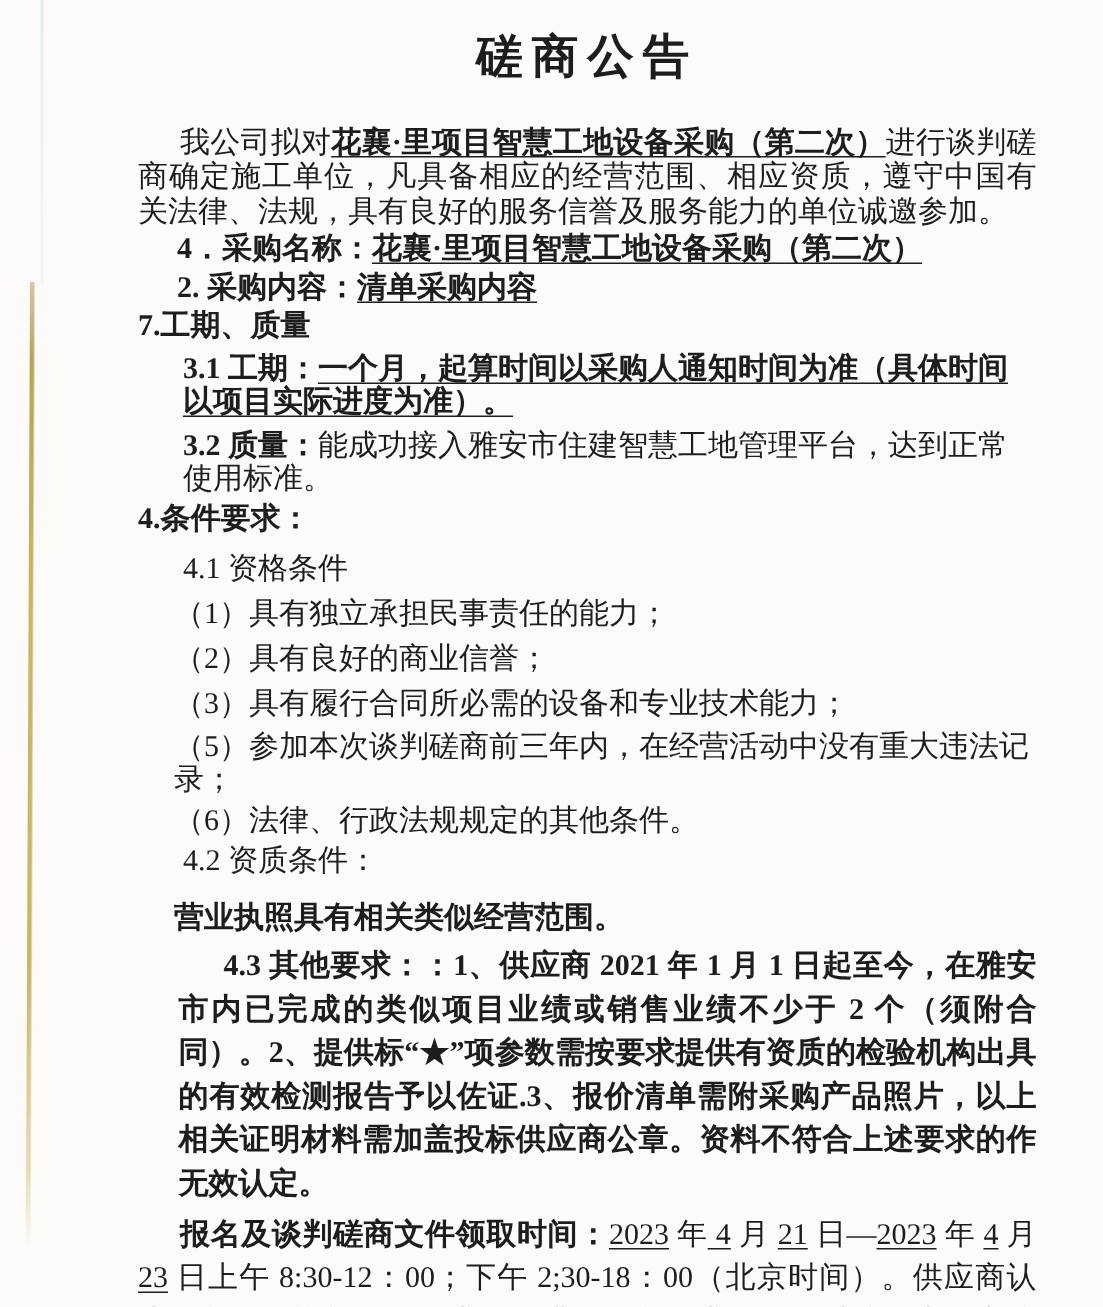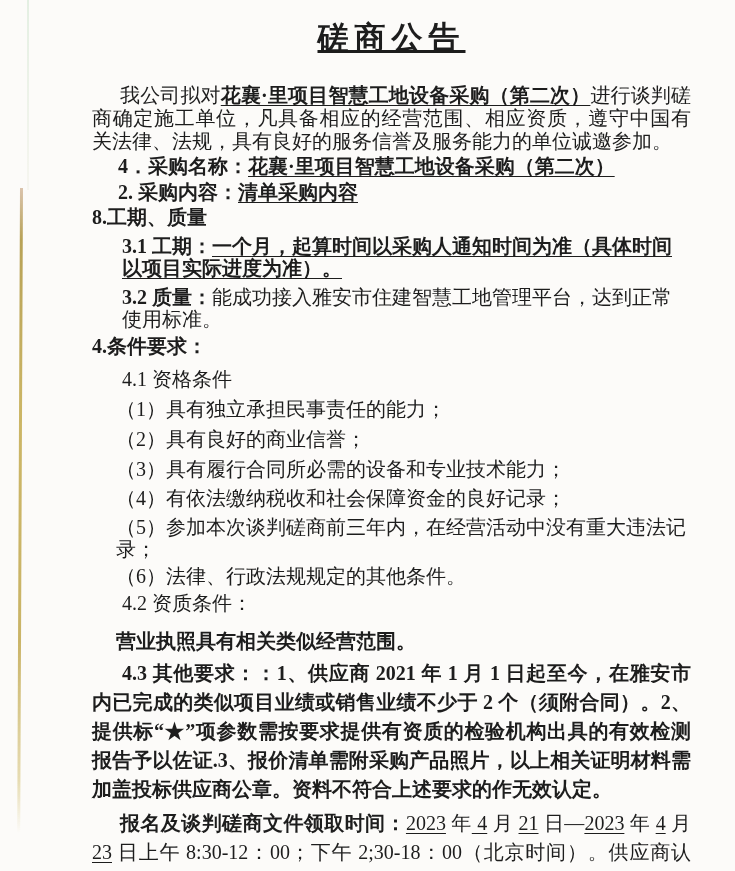--- a/index.html
+++ b/index.html
@@ -33,36 +33,36 @@
   .content{
     position:absolute;left:92px;right:44px;top:0;
   }
   p{margin:0;font-size:20px;line-height:22px;}
   .b{font-weight:700;}
   .u{text-decoration:underline;text-underline-offset:3px;text-decoration-thickness:1px;}
   .title{
     margin-top:18px;
     text-align:center;
     font-size:31px;line-height:40px;
-    font-weight:700;letter-spacing:6px;text-decoration:underline;
+    font-weight:700;letter-spacing:6px;
   }
   .intro{margin-top:26px;text-indent:28px;line-height:23px;text-align:justify;}
   .item1{margin-top:2px;padding-left:26px;}
   .item2{margin-top:4px;padding-left:26px;}
   .h3{margin-top:3px;font-weight:700;}
   .s31{margin-top:7px;padding-left:30px;}
   .s32{margin-top:7px;padding-left:30px;}
   .h4{margin-top:5px;font-weight:700;}
   .s41{margin-top:11px;padding-left:30px;}
   .qitem{margin-top:8px;padding-left:24px;}
   .qitem.tight{margin-top:7px;}
   .qitem.tighter{margin-top:5px;}
   .s42h{margin-top:5px;padding-left:30px;}
   .s42v{margin-top:16px;padding-left:24px;font-weight:700;}
-  .s43{margin-top:7px;text-indent:30px;line-height:29px;font-weight:700;text-align:justify;}
+  .s43{margin-top:7px;text-indent:30px;line-height:29px;font-weight:700;text-align:justify;margin-left:27px;}
   .timep{margin-top:5px;text-indent:28px;line-height:29px;text-align:justify;}
   .item5{margin-top:2px;padding-left:26px;font-weight:700;}
   .pickup{margin-top:7px;padding-left:26px;font-weight:700;}
   .online{margin-top:9px;padding-left:26px;}
 </style>
 </head>
 <body>
 
 <div class="page">
 
@@ -72,34 +72,33 @@
   <div class="content">
 
     <p class="title">磋商公告</p>
 
     <p class="intro"><span>我公司拟对</span><span class="b u">花襄·里项目智慧工地设备采购（第二次）</span><span>进行谈判磋商确定施工单位，凡具备相应的经营范围、相应资质，遵守中国有关法律、法规，具有良好的服务信誉及服务能力的单位诚邀参加。</span></p>
 
     <p class="item1"><span class="b">4．采购名称：</span><span class="b u">花襄·里项目智慧工地设备采购（第二次）</span></p>
 
     <p class="item2"><span class="b">2. 采购内容：</span><span class="b u">清单采购内容</span></p>
 
-    <p class="h3">8.工期、质量</p>
+    <p class="h3">7.工期、质量</p>
 
     <p class="s31"><span class="b">3.1 工期：</span><span class="b u">一个月，起算时间以采购人通知时间为准（具体时间以项目实际进度为准）。</span></p>
 
     <p class="s32"><span class="b">3.2 质量：</span><span>能成功接入雅安市住建智慧工地管理平台，达到正常使用标准。</span></p>
 
     <p class="h4">4.条件要求：</p>
 
     <p class="s41">4.1 资格条件</p>
 
     <p class="qitem">（1）具有独立承担民事责任的能力；</p>
     <p class="qitem">（2）具有良好的商业信誉；</p>
     <p class="qitem">（3）具有履行合同所必需的设备和专业技术能力；</p>
-    <p class="qitem tight">（4）有依法缴纳税收和社会保障资金的良好记录；</p>
     <p class="qitem tight">（5）参加本次谈判磋商前三年内，在经营活动中没有重大违法记录；</p>
     <p class="qitem tighter">（6）法律、行政法规规定的其他条件。</p>
 
     <p class="s42h">4.2 资质条件：</p>
     <p class="s42v">营业执照具有相关类似经营范围。</p>
 
     <p class="s43"><span>4.3 其他要求：</span><span>：1、供应商 2021 年 1 月 1 日起至今，在雅安市内已完成的类似项目业绩或销售业绩不少于 2 个（须附合同）。2、提供标“★”项参数需按要求提供有资质的检验机构出具的有效检测报告予以佐证.3、报价清单需附采购产品照片，以上相关证明材料需加盖投标供应商公章。资料不符合上述要求的作无效认定。</span></p>
 
     <p class="timep"><span class="b">报名及谈判磋商文件领取时间：</span><span class="u">2023</span><span> 年</span><span class="u"> 4</span><span> 月 </span><span class="u">21</span><span> 日—</span><span class="u">2023</span><span> 年 </span><span class="u">4</span><span> 月 </span><span class="u">23</span><span> 日上午 8:30-12：00；下午 2;30-18：00（北京时间）。</span><span>供应商认为具备项目资格条件要求，且满足服务要求的，可以按照本磋商公告规定的时间、地点、报名方式，进行领取谈判磋商文件。</span></p>
 

